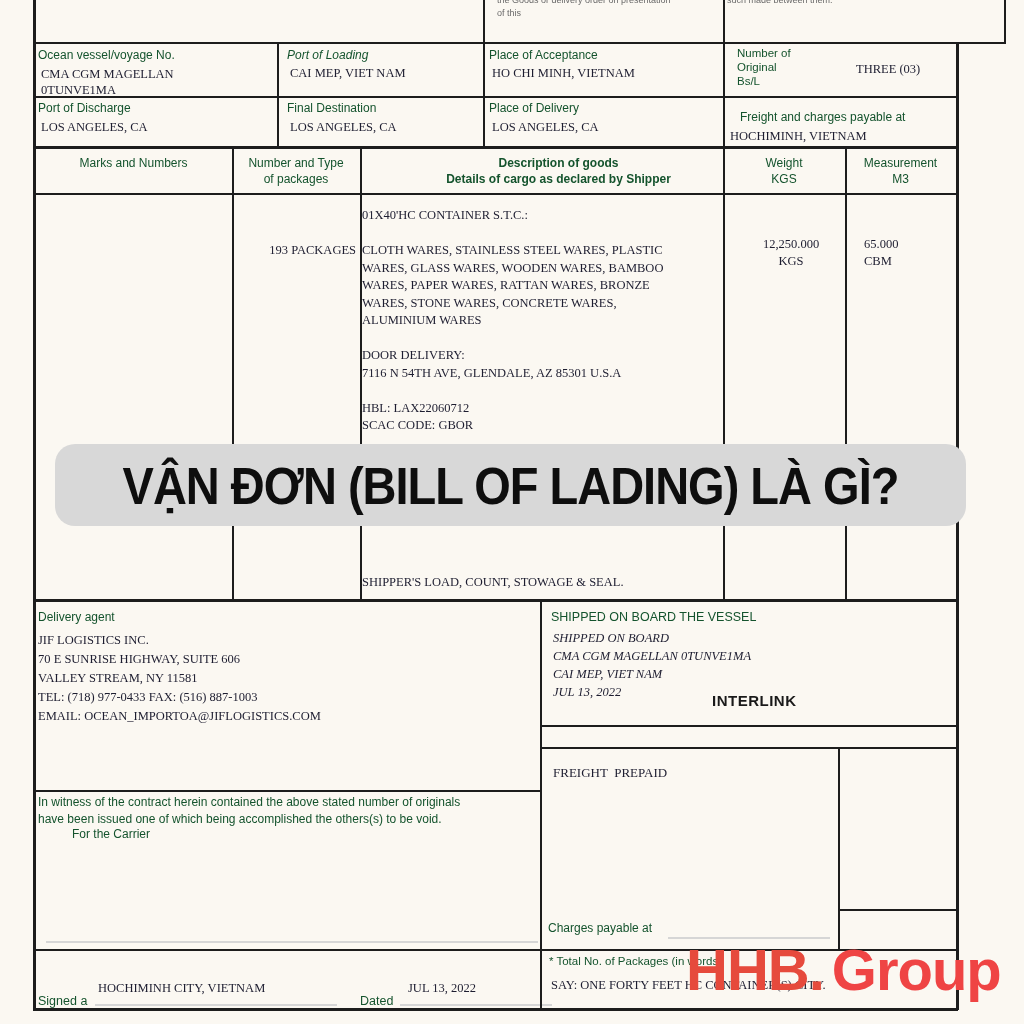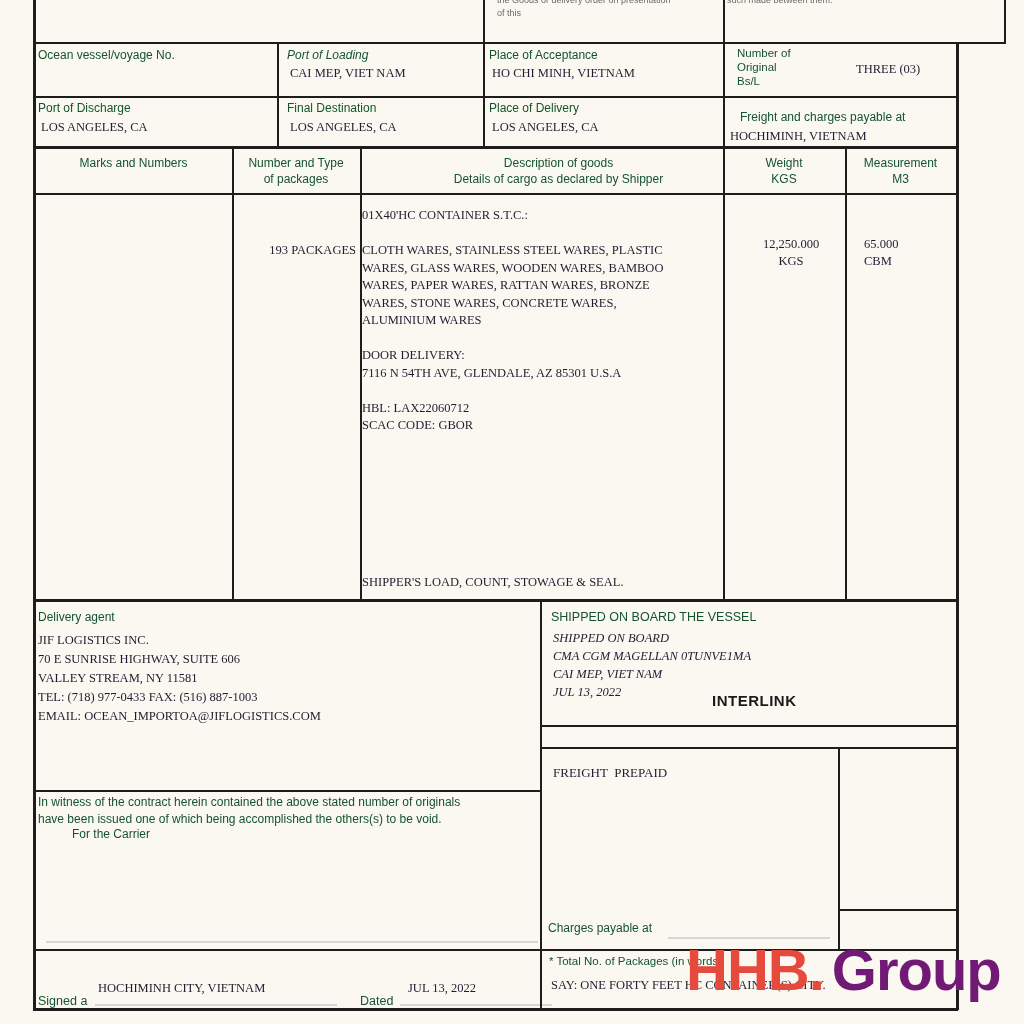--- a/index.html
+++ b/index.html
@@ -15,21 +15,21 @@
   .prl{white-space:pre-line;}
   .cen{text-align:center;}
   .fine{position:absolute;font-size:9px;color:#6a6a6a;z-index:2;white-space:pre;}
   #banner{position:absolute;left:55px;top:444px;width:911px;height:82px;background:#d8d8d8;
           border-radius:20px;z-index:6;display:flex;align-items:center;justify-content:center;}
   #banner span{font-weight:bold;font-size:47px;letter-spacing:-1px;color:#0e0e0e;
                transform:scaleY(1.12);white-space:nowrap;}
   #stamp{position:absolute;left:712px;top:692px;font-weight:bold;font-size:15px;letter-spacing:.5px;color:#1a1a1a;z-index:2;}
   #wm{position:absolute;left:686px;top:941px;z-index:7;font-weight:bold;font-size:58px;
       letter-spacing:-1px;line-height:1;white-space:nowrap;font-family:"Liberation Sans",sans-serif;}
-  #wm .r{color:#e64a3c;} #wm .t{color:#701a75;margin-left:8px;}
+  #wm .r{color:#e64a3c;} #wm .t{color:#ef4444;margin-left:8px;}
 </style>
 </head>
 <body>
 
 <div id="doc">
 
   <div class="v v3" style="left:33px;top:0;height:1010px;"></div>
   <div class="v v3" style="left:956px;top:42px;height:968px;"></div>
   <div class="v" style="left:1004px;top:0;height:44px;"></div>
   <div class="v" style="left:483px;top:0;height:44px;"></div>
@@ -59,20 +59,22 @@
   <div class="h lt" style="left:46px;top:941px;width:492px;"></div>
   <div class="h lt" style="left:668px;top:937px;width:162px;"></div>
   <div class="h lt" style="left:95px;top:1004px;width:242px;"></div>
   <div class="h lt" style="left:400px;top:1004px;width:152px;"></div>
 
   <div class="fine" style="left:497px;top:-5px;">the Goods or delivery order on presentation</div>
   <div class="fine" style="left:497px;top:8px;">of this</div>
   <div class="fine" style="left:727px;top:-5px;">such made between them.</div>
 
   <div class="lbl" style="left:38px;top:48px;">Ocean vessel/voyage No.</div>
+  <div class="val pre" style="left:41px;top:66px;line-height:16px;">CMA CGM MAGELLAN
+0TUNVE1MA</div>
   <div class="lbl" style="left:287px;top:48px;font-style:italic;">Port of Loading</div>
   <div class="val" style="left:290px;top:66px;">CAI MEP, VIET NAM</div>
   <div class="lbl" style="left:489px;top:48px;">Place of Acceptance</div>
   <div class="val" style="left:492px;top:66px;">HO CHI MINH, VIETNAM</div>
   <div class="lbl prl" style="left:737px;top:46px;font-size:11.5px;line-height:14px;">Number of
 Original
 Bs/L</div>
   <div class="val" style="left:856px;top:62px;">THREE (03)</div>
 
   <div class="lbl" style="left:38px;top:101px;">Port of Discharge</div>
@@ -80,21 +82,21 @@
   <div class="lbl" style="left:287px;top:101px;">Final Destination</div>
   <div class="val" style="left:290px;top:120px;">LOS ANGELES, CA</div>
   <div class="lbl" style="left:489px;top:101px;">Place of Delivery</div>
   <div class="val" style="left:492px;top:120px;">LOS ANGELES, CA</div>
   <div class="lbl" style="left:740px;top:110px;">Freight and charges payable at</div>
   <div class="val" style="left:730px;top:129px;">HOCHIMINH, VIETNAM</div>
 
   <div class="lbl prl cen" style="left:33px;top:155px;width:201px;line-height:16px;">Marks and Numbers</div>
   <div class="lbl prl cen" style="left:232px;top:155px;width:128px;line-height:16px;">Number and Type
 of packages</div>
-  <div class="lbl prl cen" style="left:360px;top:155px;width:397px;line-height:16px;">Description of goods
+  <div class="lbl prl cen" style="left:360px;top:155px;width:397px;line-height:16px;font-weight:bold;">Description of goods
 Details of cargo as declared by Shipper</div>
   <div class="lbl prl cen" style="left:723px;top:155px;width:122px;line-height:16px;">Weight
 KGS</div>
   <div class="lbl prl cen" style="left:845px;top:155px;width:111px;line-height:16px;">Measurement
 M3</div>
 
   <div class="val pre" style="left:234px;top:243px;width:122px;text-align:right;">193 PACKAGES</div>
   <div class="val pre" style="left:362px;top:207px;line-height:17.5px;">01X40'HC CONTAINER S.T.C.:
 
 CLOTH WARES, STAINLESS STEEL WARES, PLASTIC
@@ -107,20 +109,23 @@
 7116 N 54TH AVE, GLENDALE, AZ 85301 U.S.A
 
 HBL: LAX22060712
 SCAC CODE: GBOR</div>
   <div class="val pre cen" style="left:723px;top:236px;width:136px;line-height:17px;">12,250.000
 KGS</div>
   <div class="val pre" style="left:864px;top:236px;line-height:17px;">65.000
 CBM</div>
   <div class="val" style="left:362px;top:575px;">SHIPPER'S LOAD, COUNT, STOWAGE &amp; SEAL.</div>
 
+  <div id="banner">
+    <span>VẬN ĐƠN (BILL OF LADING) LÀ GÌ?</span>
+  </div>
 
   <div class="lbl" style="left:38px;top:610px;">Delivery agent</div>
   <div class="val pre" style="left:38px;top:631px;line-height:19px;">JIF LOGISTICS INC.
 70 E SUNRISE HIGHWAY, SUITE 606
 VALLEY STREAM, NY 11581
 TEL: (718) 977-0433 FAX: (516) 887-1003
 EMAIL: OCEAN_IMPORTOA@JIFLOGISTICS.COM</div>
 
   <div class="lbl" style="left:551px;top:610px;font-size:12.5px;">SHIPPED ON BOARD THE VESSEL</div>
   <div class="val pre" style="left:553px;top:629px;line-height:18px;font-style:italic;">SHIPPED ON BOARD

